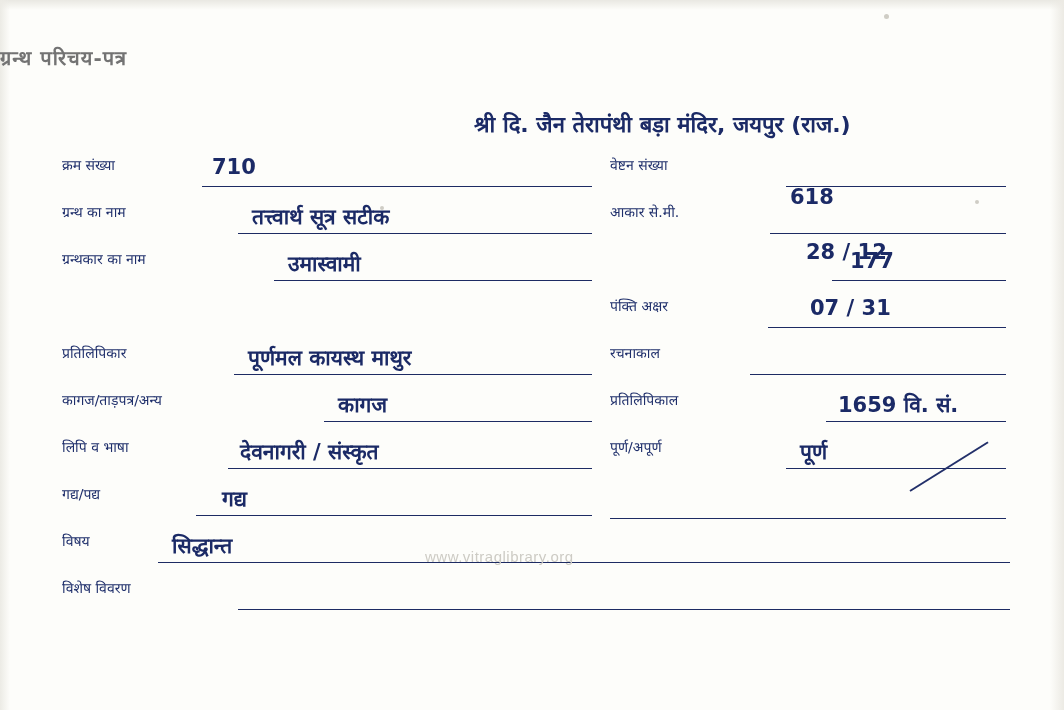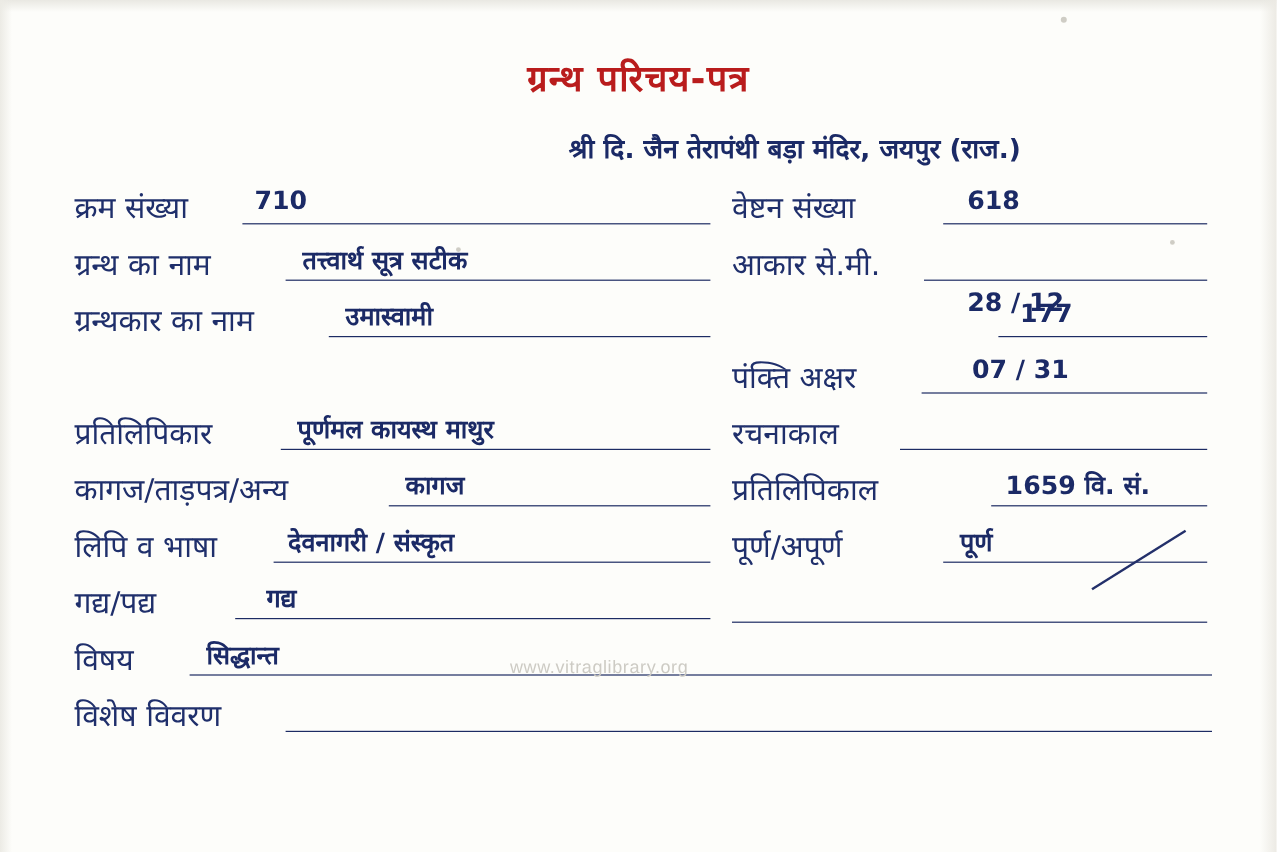--- a/index.html
+++ b/index.html
@@ -44,24 +44,24 @@
     background: #cfcdc5;
     border-radius: 50%;
     pointer-events: none;
   }
 
   .title {
     position: absolute;
     top: 44px;
     left: 0;
     width: 100%;
-    text-align: center;
-    font-size: 30px;
+    text-align: left;
+    font-size: 20px;
     font-weight: bold;
-    color: #b91c1c;
+    color: #737373;
     letter-spacing: 1px;
   }
 
   .form {
     position: absolute;
     top: 106px;
     left: 62px;
     width: 950px;
   }
 
@@ -75,21 +75,21 @@
     height: 47px;
   }
   .col-left  { left: 0px;   width: 540px; }
   .col-right { left: 548px; width: 400px; }
   .full      { left: 0px;   width: 948px; }
 
   .label {
     position: absolute;
     left: 0;
     top: 2px;
-    font-size: 25px;
+    font-size: 14px;
     color: #1f2f6b;
     white-space: nowrap;
   }
   .value {
     position: absolute;
     top: 2px;
     font-size: 21px;
     color: #1b2a66;
     font-weight: bold;
     white-space: nowrap;
@@ -149,21 +149,21 @@
     </div>
 
     <div class="row">
       <div class="cell col-left">
         <span class="label">क्रम संख्या</span>
         <span class="value" style="left:150px;">710</span>
         <span class="rule short" style="left:140px; width:390px;"></span>
       </div>
       <div class="cell col-right">
         <span class="label">वेष्टन संख्या</span>
-        <span class="value" style="left:196px;">618</span>
+        <span class="value" style="left:180px;margin-top:30px;">618</span>
         <span class="rule short" style="left:176px; width:220px;"></span>
       </div>
     </div>
 
     <div class="row">
       <div class="cell col-left">
         <span class="label">ग्रन्थ का नाम</span>
         <span class="value" style="left:190px;">तत्त्वार्थ सूत्र सटीक</span>
         <span class="rule short" style="left:176px; width:354px;"></span>
       </div>

